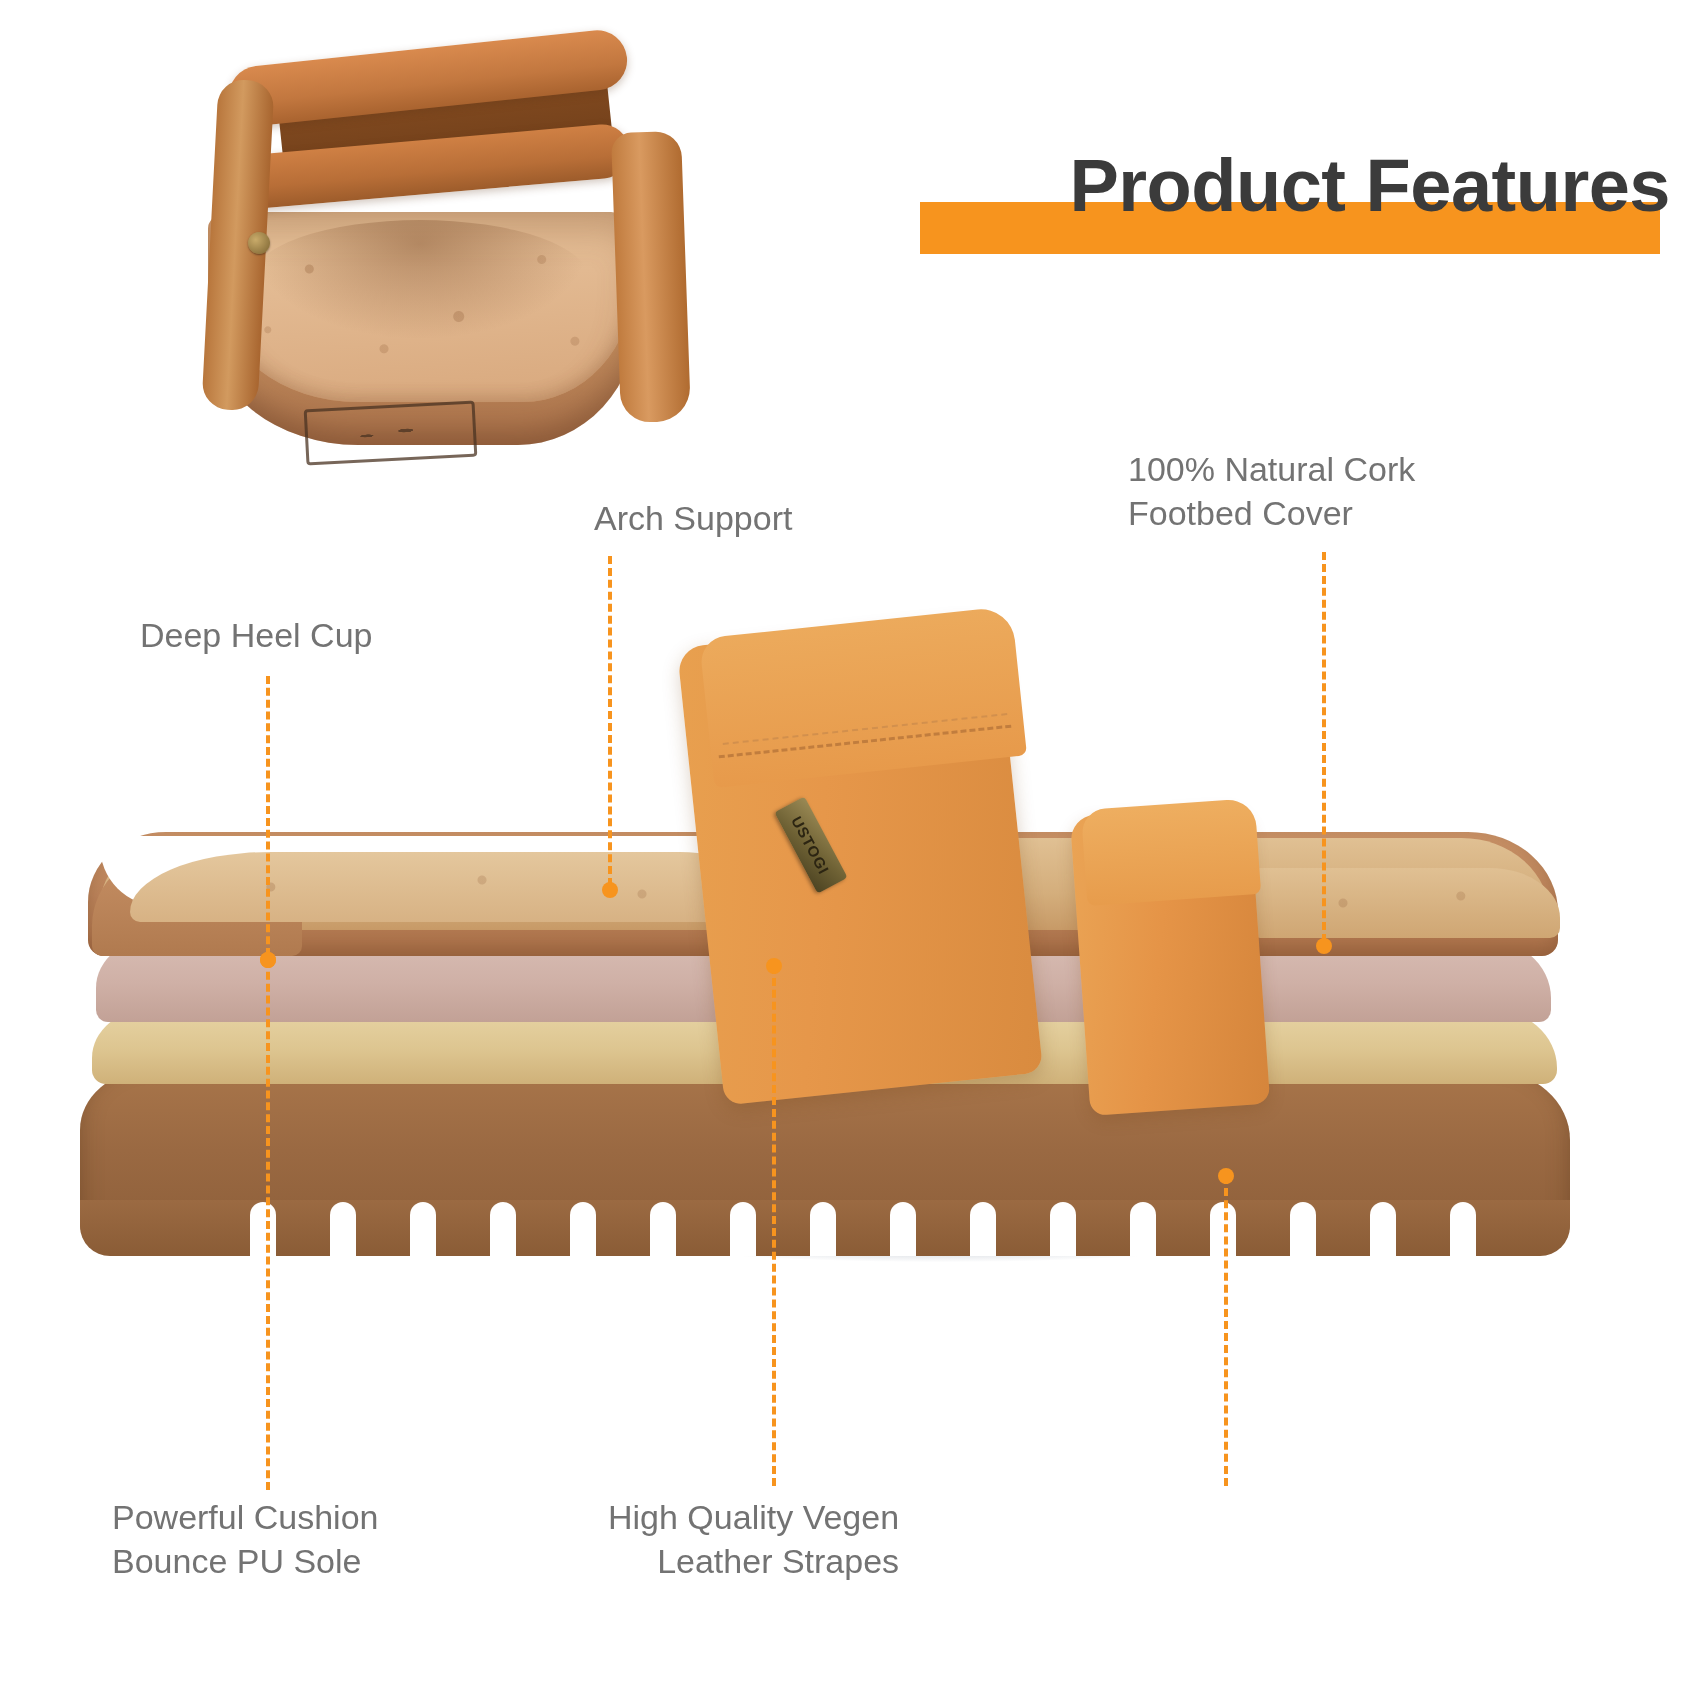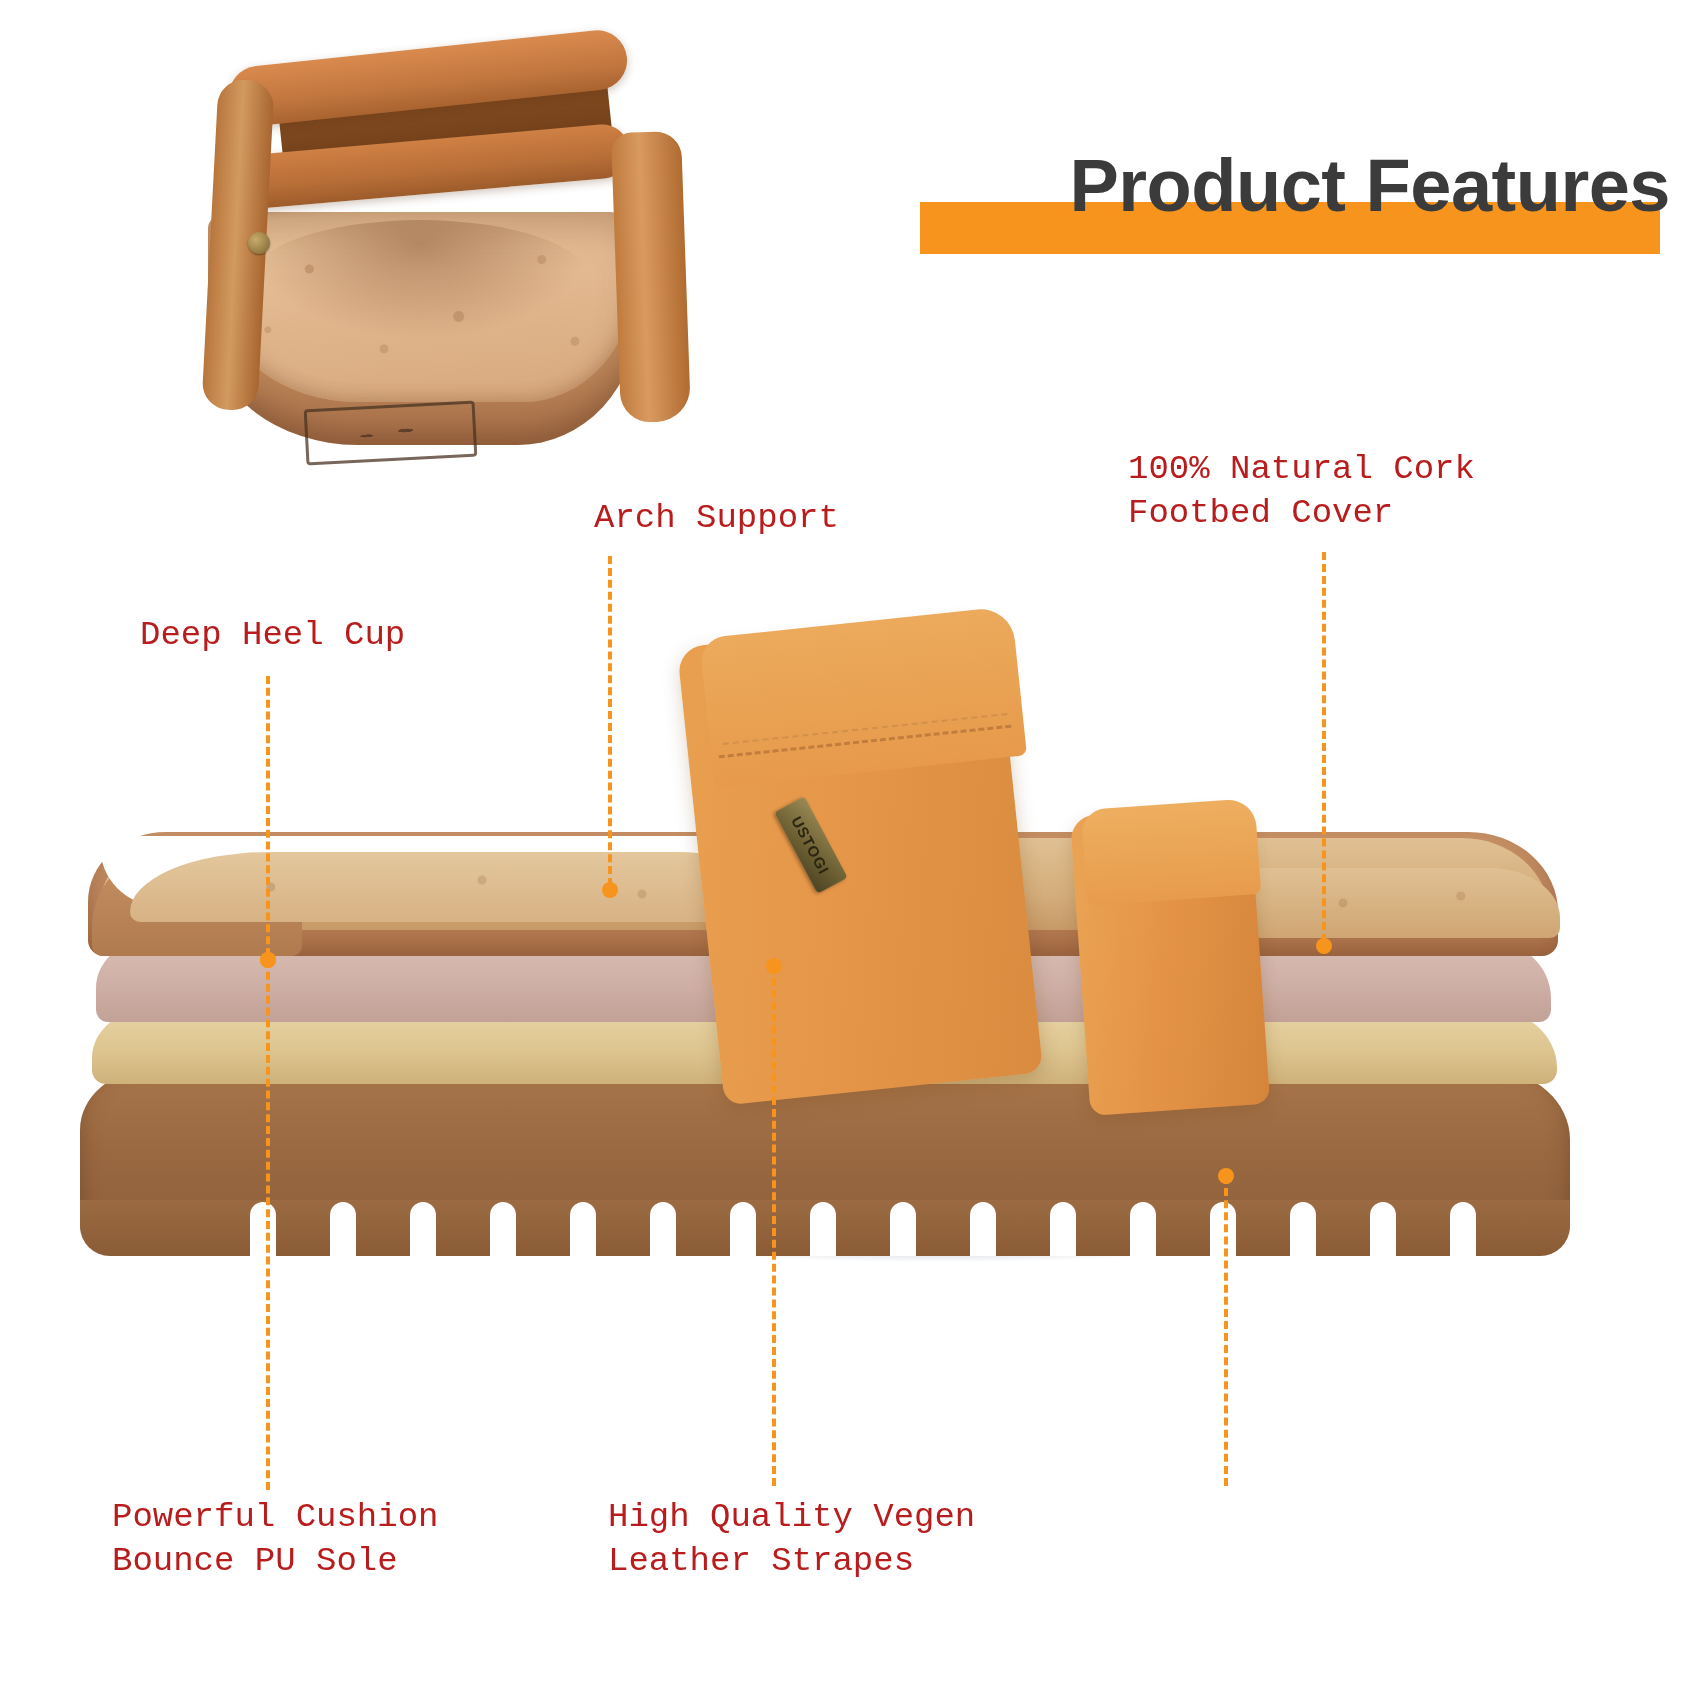--- a/index.html
+++ b/index.html
@@ -22,31 +22,30 @@
     position:absolute;left:0;top:0;width:880px;
     text-align:right;
     font-size:74px;font-weight:bold;color:#3b3b3b;
     letter-spacing:-0.5px;line-height:1.25;
     white-space:nowrap;
   }
 
   
   .label{
     position:absolute;
-    color:#b91c1c;
+    color:#737373;
     font-size:34px;
     line-height:1.28;
     white-space:pre-line;
-    font-family:Liberation Mono, monospace;
   }
   .lbl-cork{left:1128px;top:448px;}
   .lbl-arch{left:594px;top:497px;text-align:center;}
   .lbl-heel{left:140px;top:614px;}
   .lbl-pu{left:112px;top:1496px;}
-  .lbl-vegen{left:608px;top:1496px;}
+  .lbl-vegen{left:608px;top:1496px;text-align:right;}
   .lbl-eva{left:1112px;top:1496px;}
 
   
   .conn{position:absolute;}
   .vline{
     position:absolute;width:0;
     border-left:4px dashed #F7941E;
   }
   .dot{
     position:absolute;width:16px;height:16px;border-radius:50%;

